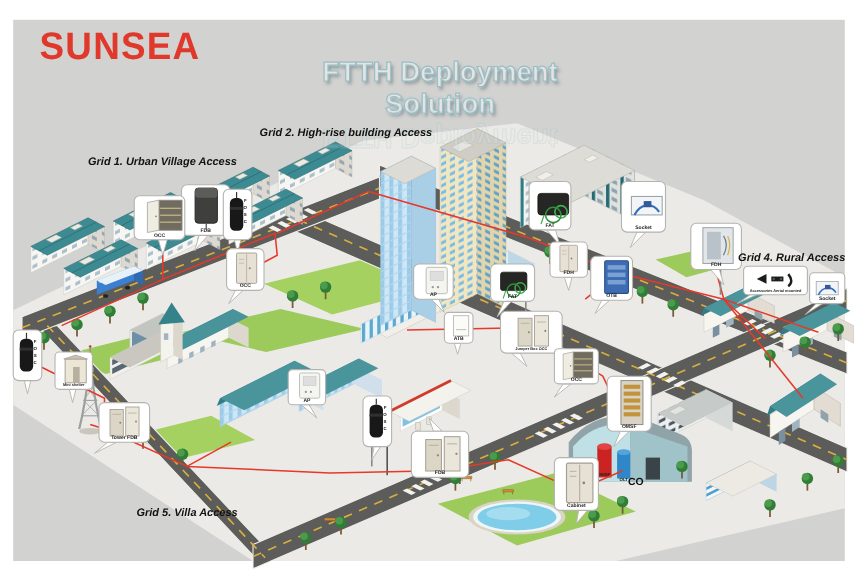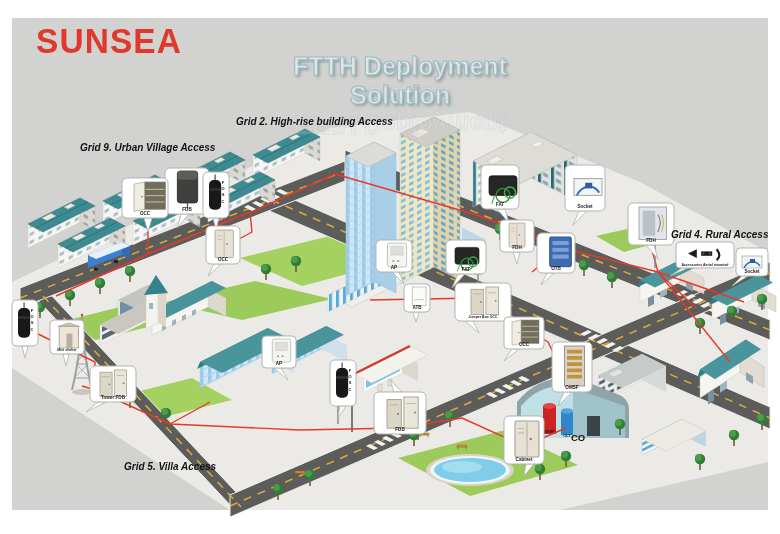--- a/index.html
+++ b/index.html
@@ -638,17 +638,17 @@
         <use href="#dev-cabinet" transform="translate(11,5) scale(1.5)"></use>
         <text class="col" x="20" y="45">Cabinet</text>
       </g>
     </g>
   </svg>
 
   <div class="logo">SUNSEA</div>
   <div class="title">FTTH Deployment Solution</div>
   <div class="title-refl">FTTH Deployment Solution</div>
 
-  <div class="glabel" id="g1">Grid 9. Urban Village Access</div>
+  <div class="glabel" id="g1">Grid 1. Urban Village Access</div>
   <div class="glabel" id="g2">Grid 2. High-rise building Access</div>
   <div class="glabel" id="g4">Grid 4. Rural Access</div>
   <div class="glabel" id="g5">Grid 5. Villa Access</div>
 </div>
 
 </body></html>

